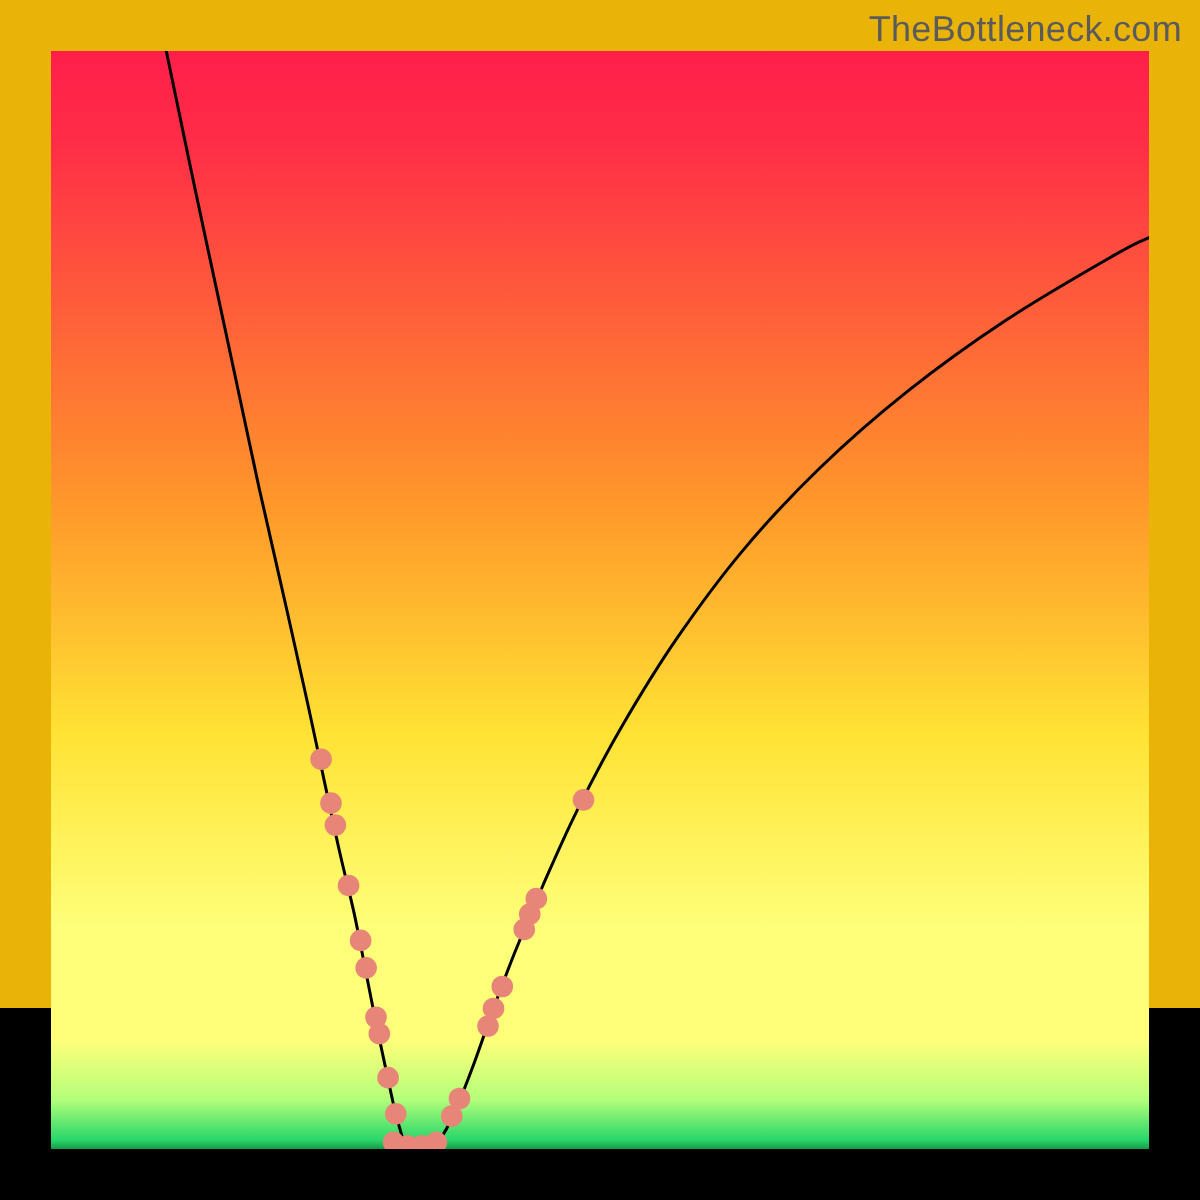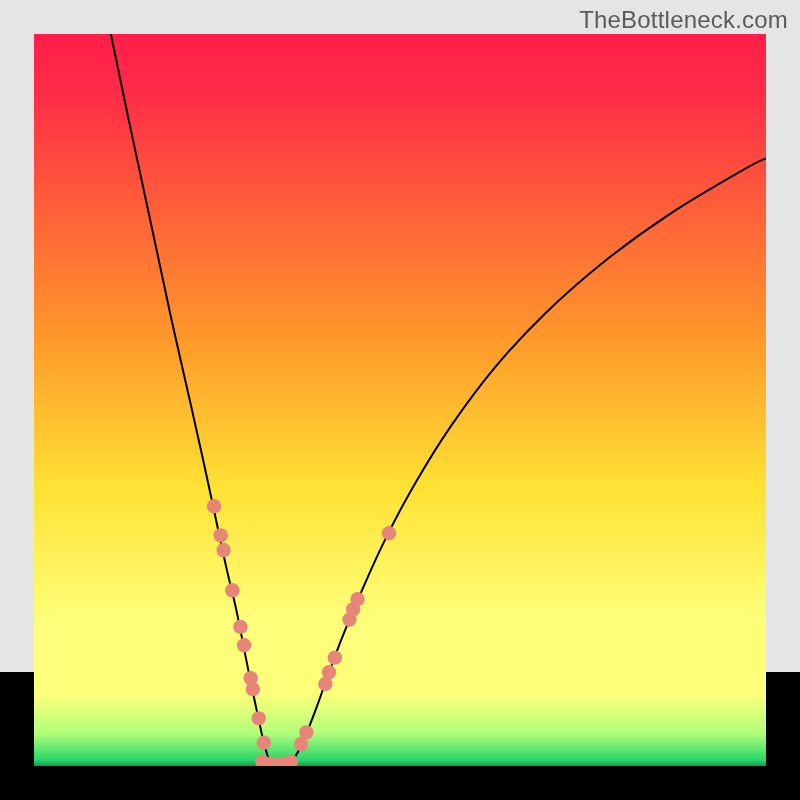--- a/index.html
+++ b/index.html
@@ -8,21 +8,21 @@
     width: 800px;
     height: 800px;
     overflow: hidden;
     background: #000;
     font-family: Arial, Helvetica, sans-serif;
   }
   .frame {
     position: relative;
     width: 800px;
     height: 672px;
-    background: #e5e5e5;
+    background: #eab308;
   }
   .plot-area {
     position: absolute;
     left: 34px;
     top: 34px;
     width: 732px;
     height: 732px;
     background: linear-gradient(
       to bottom,
       var(--c-top)          0%,

